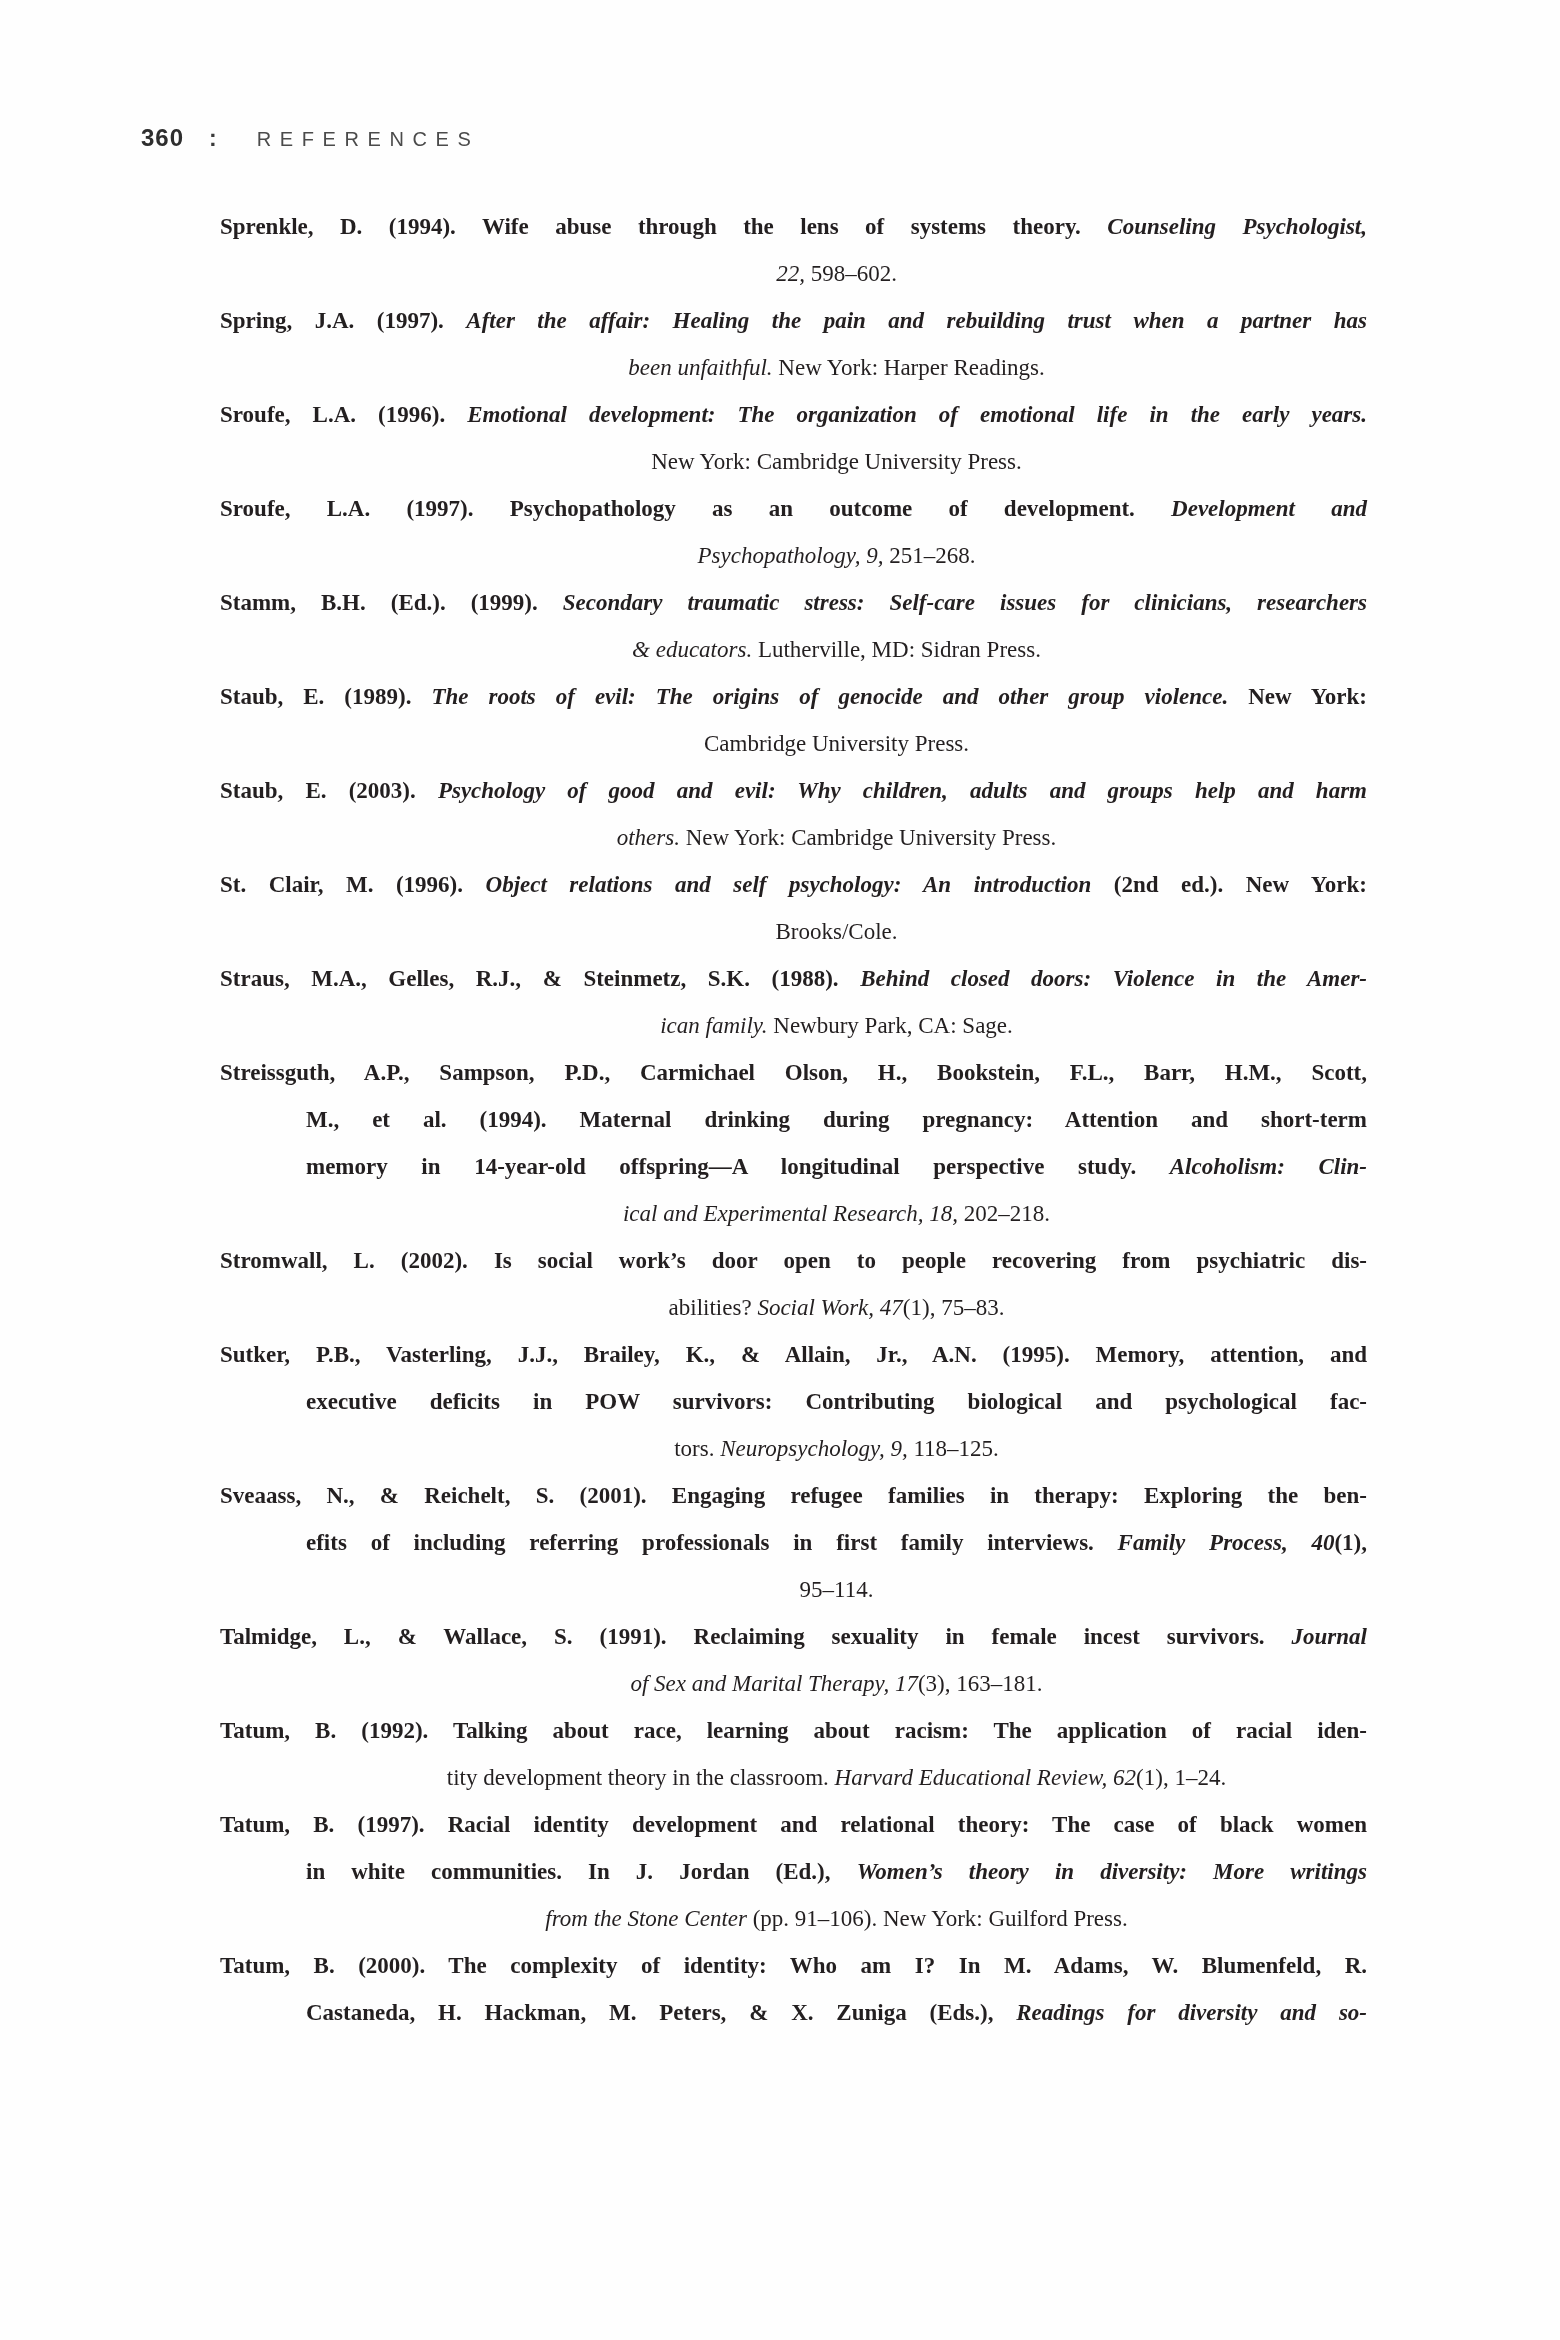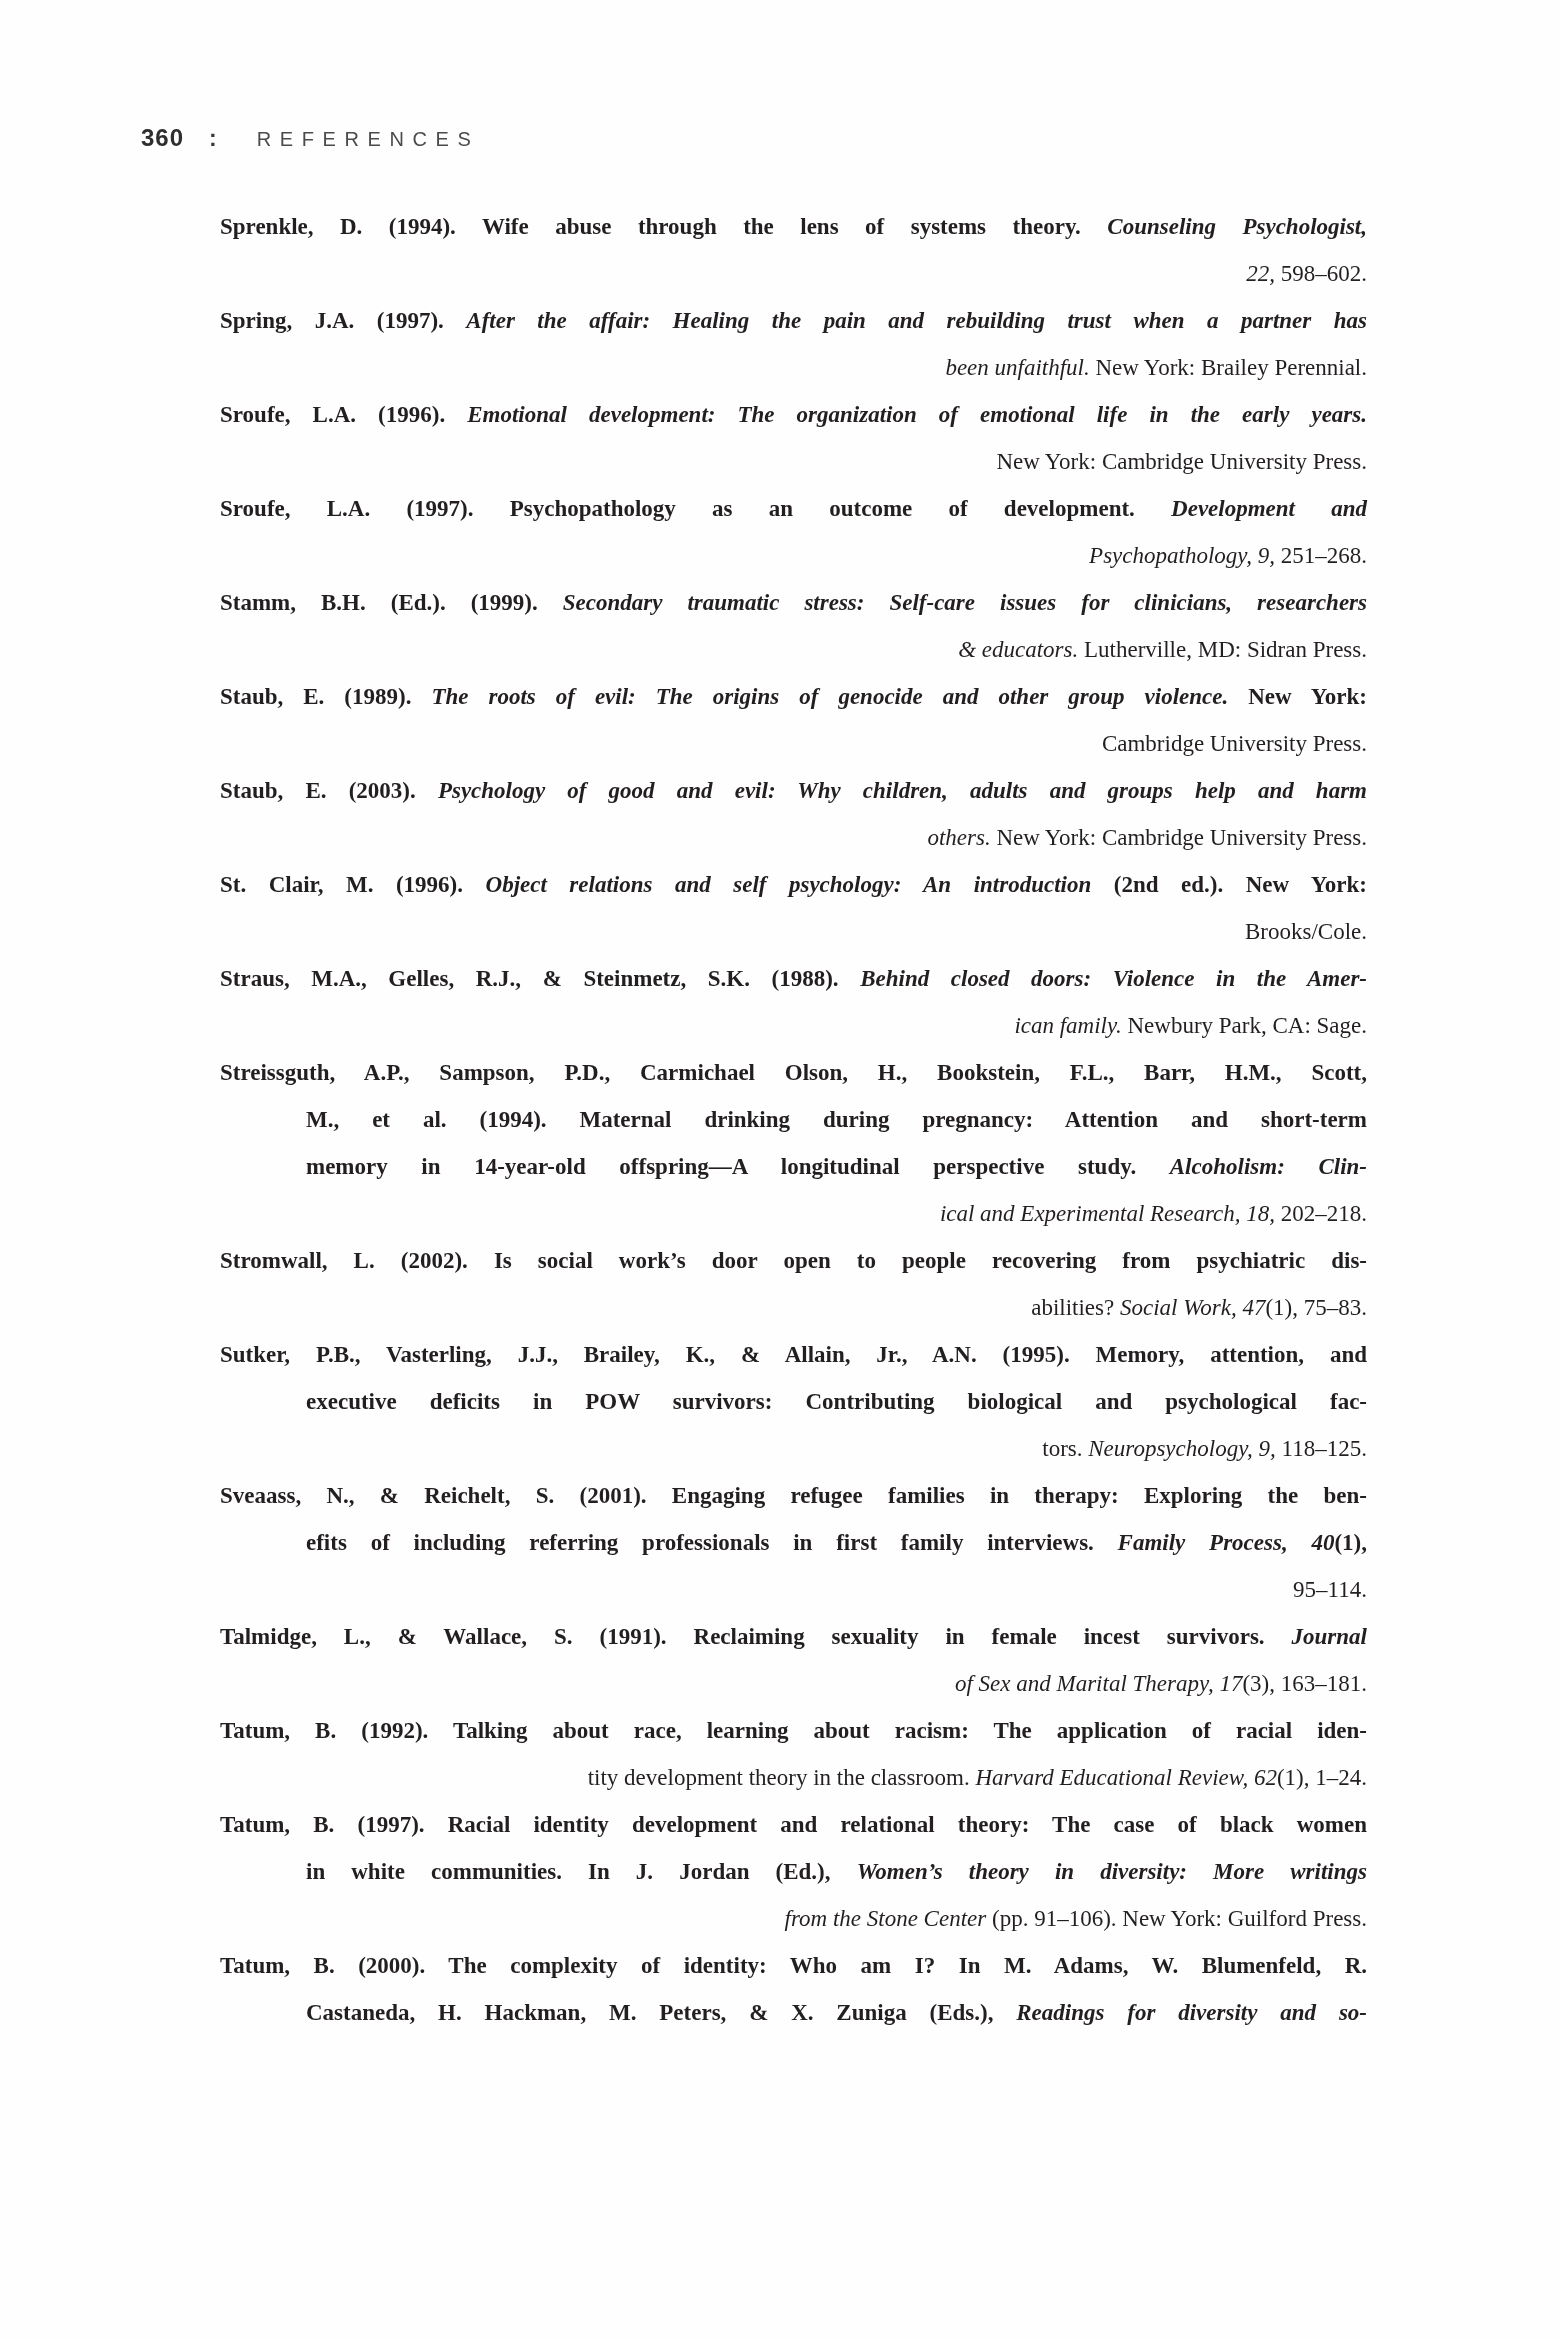--- a/index.html
+++ b/index.html
@@ -17,42 +17,42 @@
     display:flex;align-items:baseline;
     font-family:"Liberation Sans",sans-serif;
   }
   .pagenum{font-size:24px;font-weight:700;color:#2e2e2e;letter-spacing:1px;}
   .sep{margin-left:25px;font-size:23px;font-weight:700;color:#3a3a3a;}
   .runhead{margin-left:40px;font-size:20px;color:#4b4b4b;letter-spacing:8.6px;font-weight:400;margin-top:9px;}
   .refs{
     position:absolute;left:220px;top:203px;width:1147px;
     font-size:23px;line-height:47px;
   }
-  .line{min-height:47px;text-align:right;}
+  .line{min-height:47px;text-align:center;}
   .line.cont{margin-left:86px;}
   .line.just{text-align:justify;text-align-last:justify;font-weight:bold;}
   .it{font-style:italic;}
 </style>
 </head>
 <body>
 
 <div class="page">
   <div class="header">
     <span class="pagenum">360</span>
     <span class="sep">:</span>
     <span class="runhead">REFERENCES</span>
   </div>
   <div class="refs">
       <div class="entry">
         <div class="line just"><span class="">Sprenkle, D. (1994). Wife abuse through the lens of systems theory. </span><span class="it">Counseling Psychologist,</span></div>
         <div class="line cont"><span class="it">22, </span><span class="">598–602.</span></div>
       </div>
       <div class="entry">
         <div class="line just"><span class="">Spring, J.A. (1997). </span><span class="it">After the affair: Healing the pain and rebuilding trust when a partner has</span></div>
-        <div class="line cont"><span class="it">been unfaithful. </span><span class="">New York: Brailey Perennial.</span></div>
+        <div class="line cont"><span class="it">been unfaithful. </span><span class="">New York: Harper Readings.</span></div>
       </div>
       <div class="entry">
         <div class="line just"><span class="">Sroufe, L.A. (1996). </span><span class="it">Emotional development: The organization of emotional life in the early years.</span></div>
         <div class="line cont"><span class="">New York: Cambridge University Press.</span></div>
       </div>
       <div class="entry">
         <div class="line just"><span class="">Sroufe, L.A. (1997). Psychopathology as an outcome of development. </span><span class="it">Development and</span></div>
         <div class="line cont"><span class="it">Psychopathology, 9, </span><span class="">251–268.</span></div>
       </div>
       <div class="entry">

